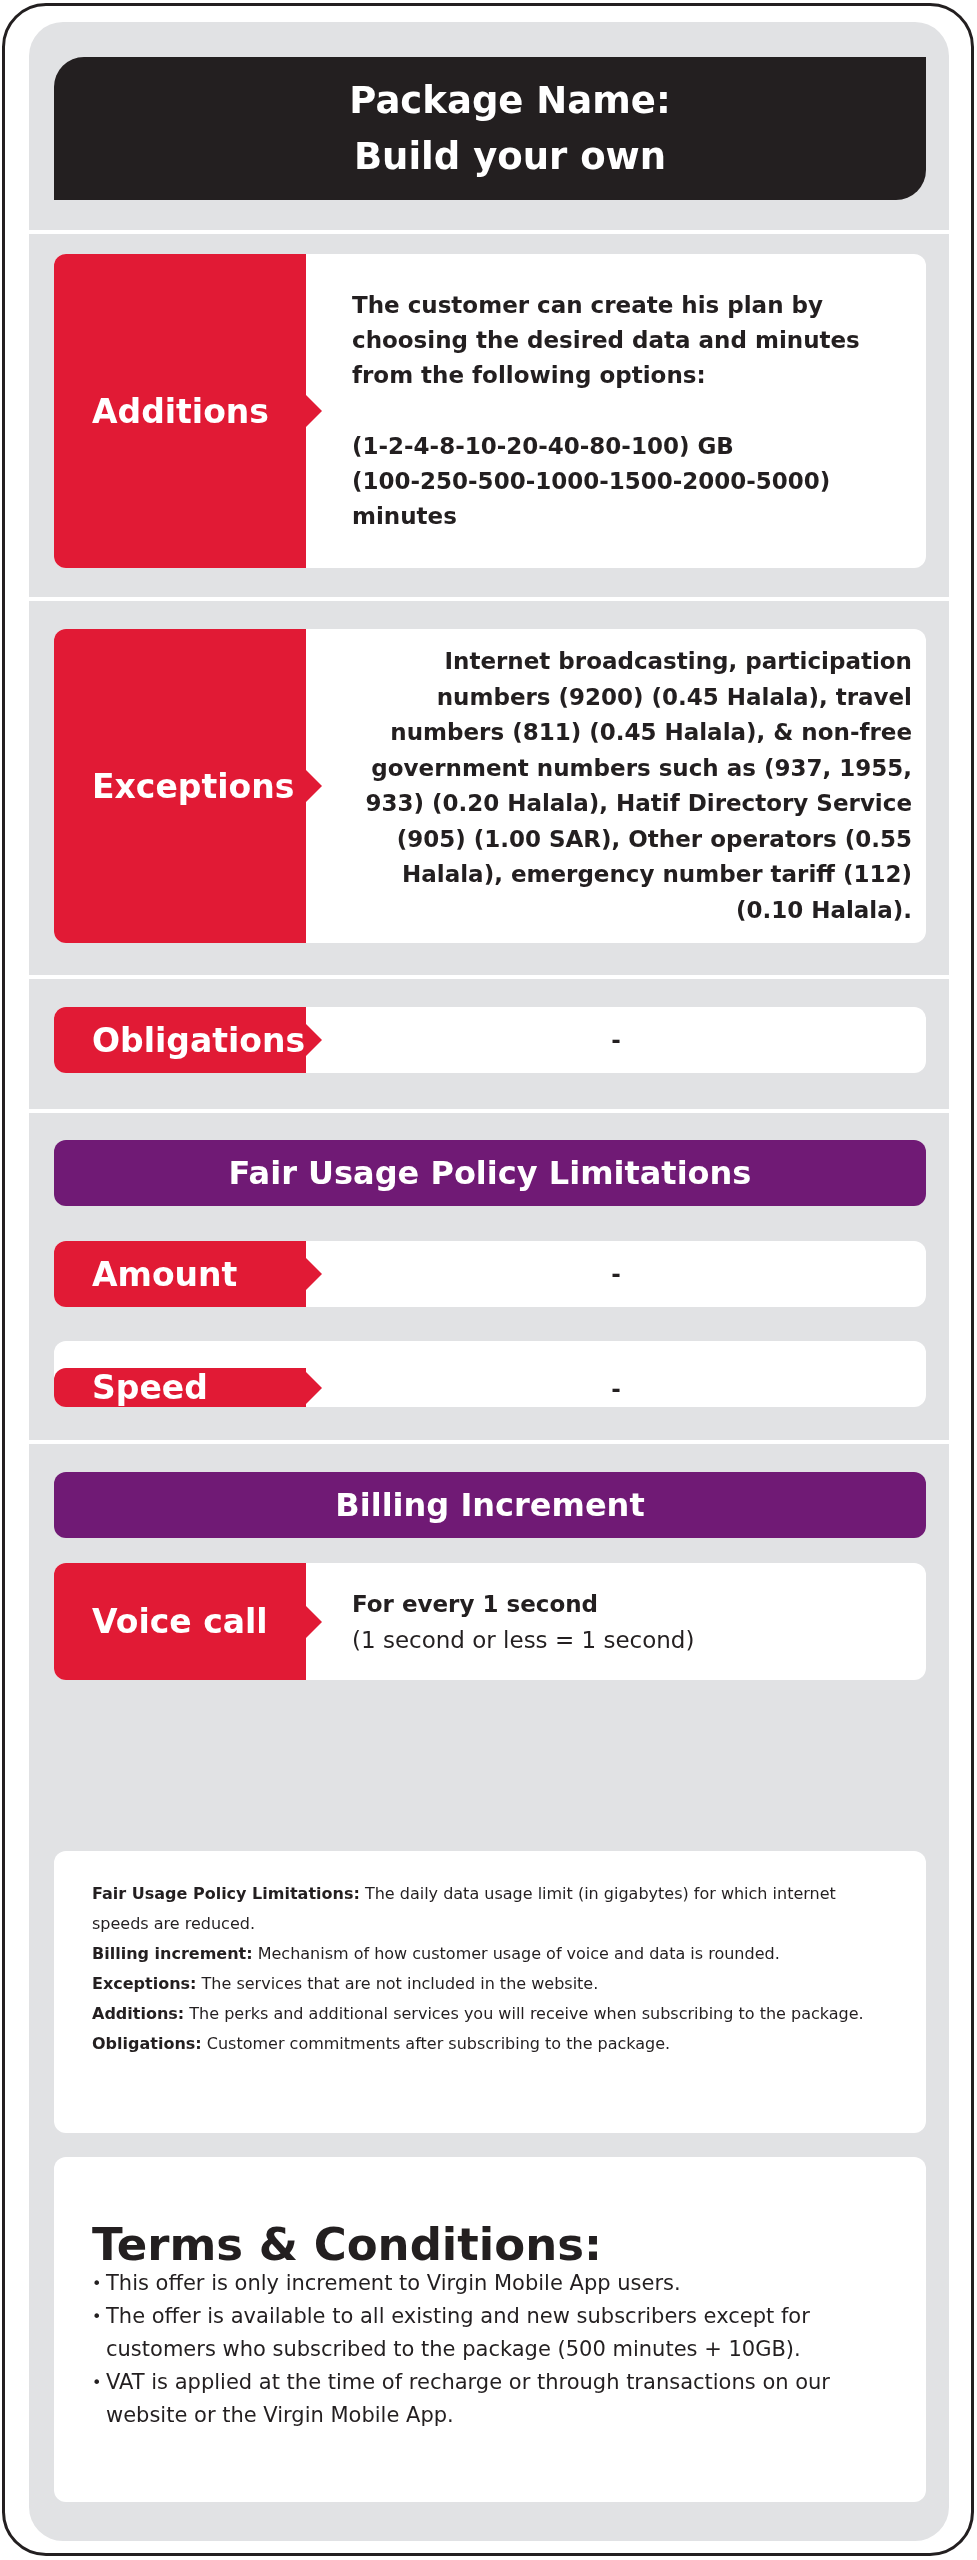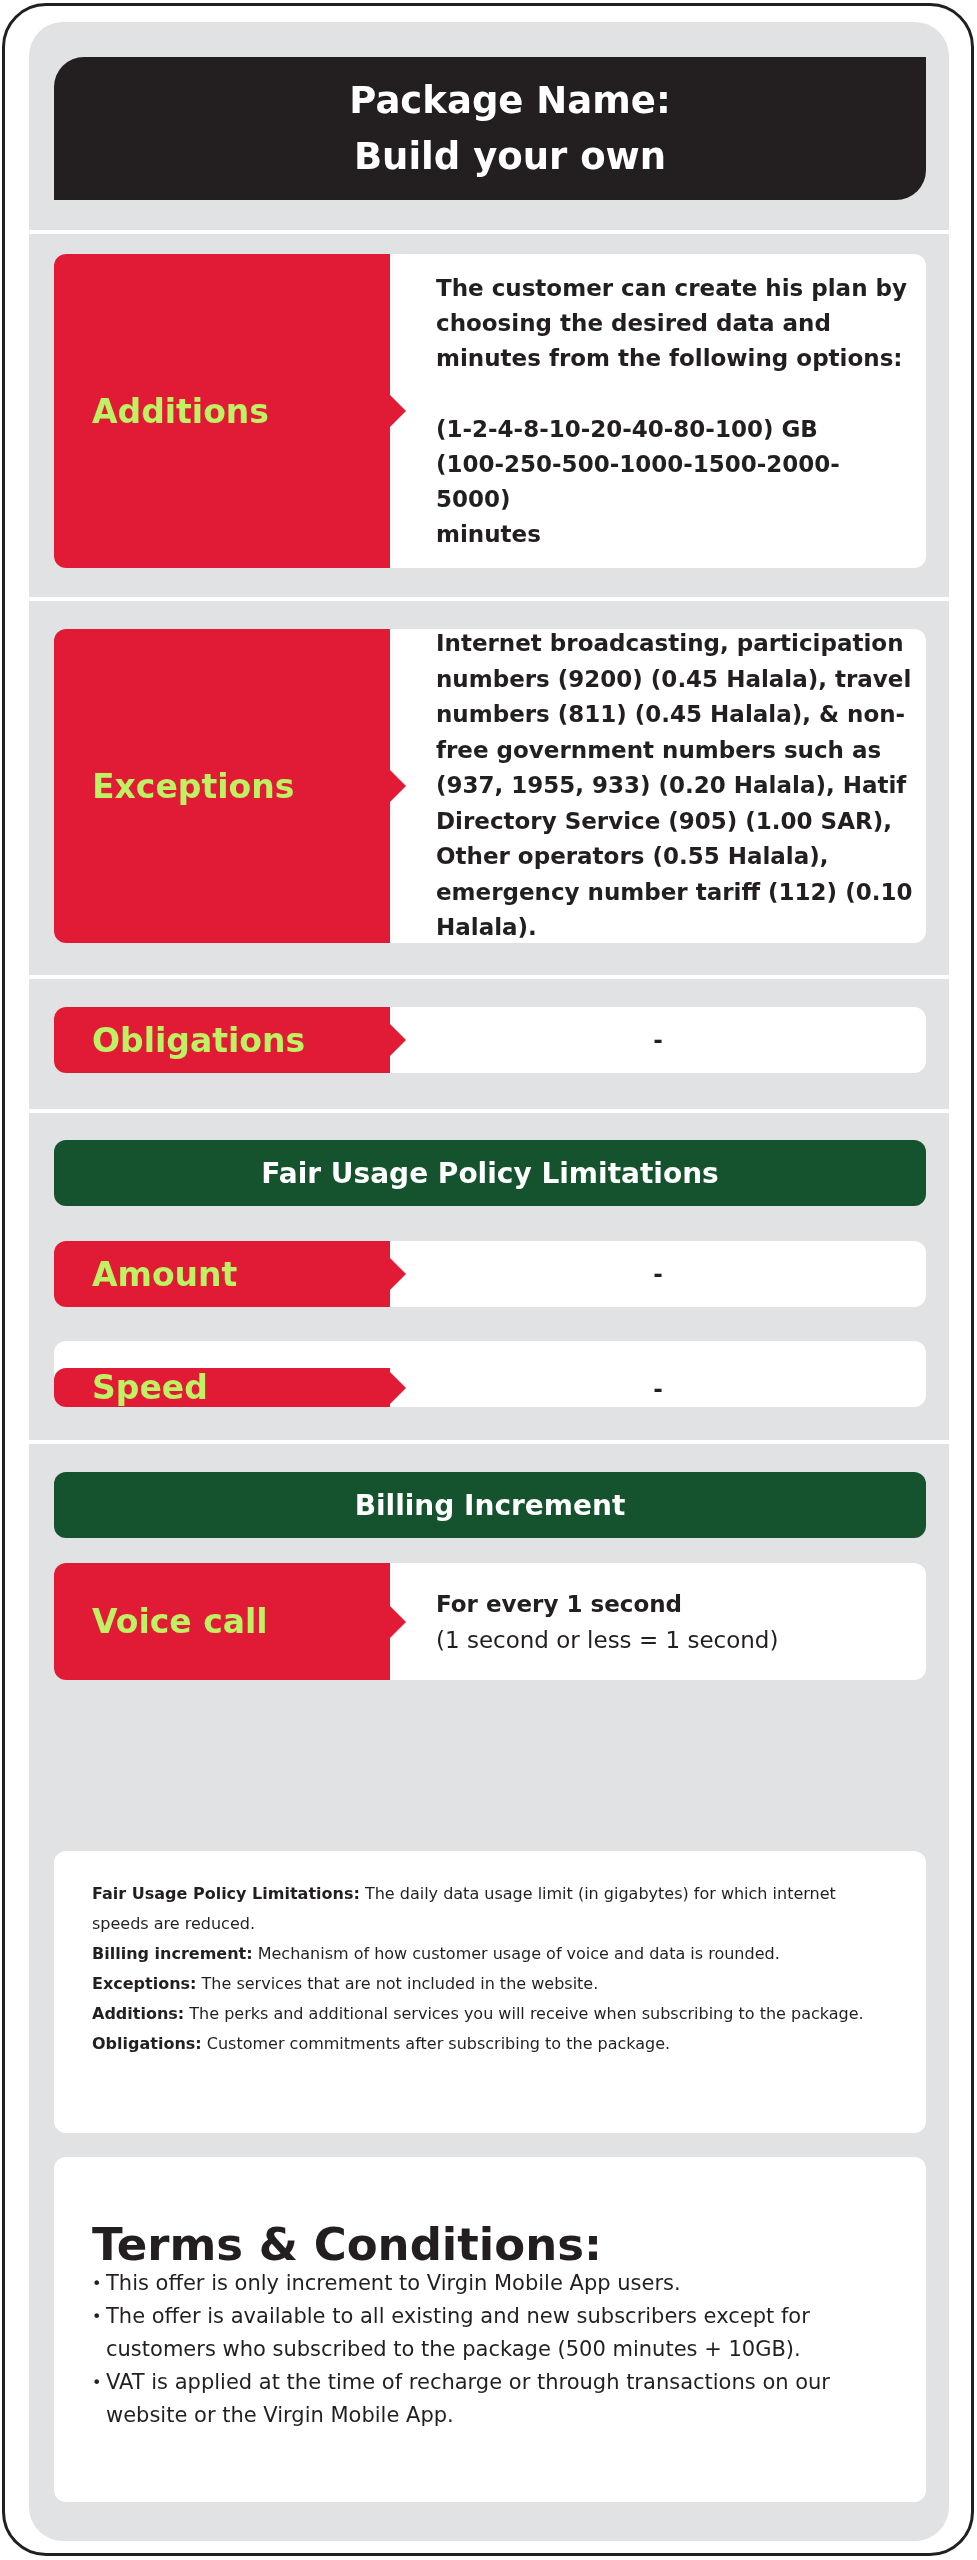--- a/index.html
+++ b/index.html
@@ -23,44 +23,44 @@
     display: flex; flex-direction: column; align-items: center; justify-content: center;
     font-weight: bold; font-size: 37px; line-height: 56px; text-align: center; padding-left: 40px;
   }
 
   .row {
     position: absolute; left: 25px; width: 872px;
     background: #ffffff; border-radius: 12px; overflow: visible;
     display: flex;
   }
   .label {
-    position: relative; width: 336px; flex: none;
-    background: #e11a35; color: #bef264; border-radius: 12px 0 0 12px;
+    position: relative; width: 252px; flex: none;
+    background: #e11a35; color: #ffffff; border-radius: 12px 0 0 12px;
     display: flex; align-items: center; padding-left: 38px;
     font-weight: bold; font-size: 33px;
   }
   .label::after {
     content: ""; position: absolute; right: -16px; top: 50%;
     transform: translateY(-50%);
     border-top: 16px solid transparent; border-bottom: 16px solid transparent;
     border-left: 16px solid #e11a35;
   }
   .value {
     flex: 1; display: flex; flex-direction: column; justify-content: center;
     padding: 0 18px 0 46px; font-size: 23px; line-height: 36px; font-weight: bold;
   }
   .value.center { align-items: center; padding: 0; padding-left: 0; }
   .value .sub { font-weight: normal; }
   .gap { height: 36px; }
 
   .bar {
     position: absolute; left: 25px; width: 872px; height: 66px;
-    background: #14532d; color: #fff; border-radius: 12px;
+    background: #701a75; color: #fff; border-radius: 12px;
     display: flex; align-items: center; justify-content: center;
-    font-weight: bold; font-size: 28px;
+    font-weight: bold; font-size: 32px;
   }
 
   .defs {
     position: absolute; left: 25px; top: 1832px; width: 872px; height: 282px;
     background: #fff; border-radius: 12px; padding: 28px 38px 0 38px;
     font-size: 16px; line-height: 30px;
   }
   .defs p b { font-weight: bold; }
 
   .terms {
@@ -99,21 +99,21 @@
       <div>minutes</div>
     </div>
   </div>
 
   <div class="divider" style="top:575px;"></div>
 
   <div class="row" style="top:607px;height:314px;">
     <div class="label">
         <span>Exceptions</span>
       </div>
-    <div class="value" style="font-size:23px;line-height:35.5px;padding-right:6px;">
+    <div class="value" style="font-size:23px;line-height:35.5px;padding-right:14px;text-align:right;">
       <div>Internet broadcasting, participation numbers (9200) (0.45 Halala), travel numbers (811) (0.45 Halala), &amp; non-free government numbers such as (937, 1955, 933) (0.20 Halala), Hatif Directory Service (905) (1.00 SAR), Other operators (0.55 Halala), emergency number tariff (112) (0.10 Halala).</div>
     </div>
   </div>
 
   <div class="divider" style="top:953px;"></div>
 
   <div class="row" style="top:985px;height:66px;">
     <div class="label">
         <span>Obligations</span>
       </div>

